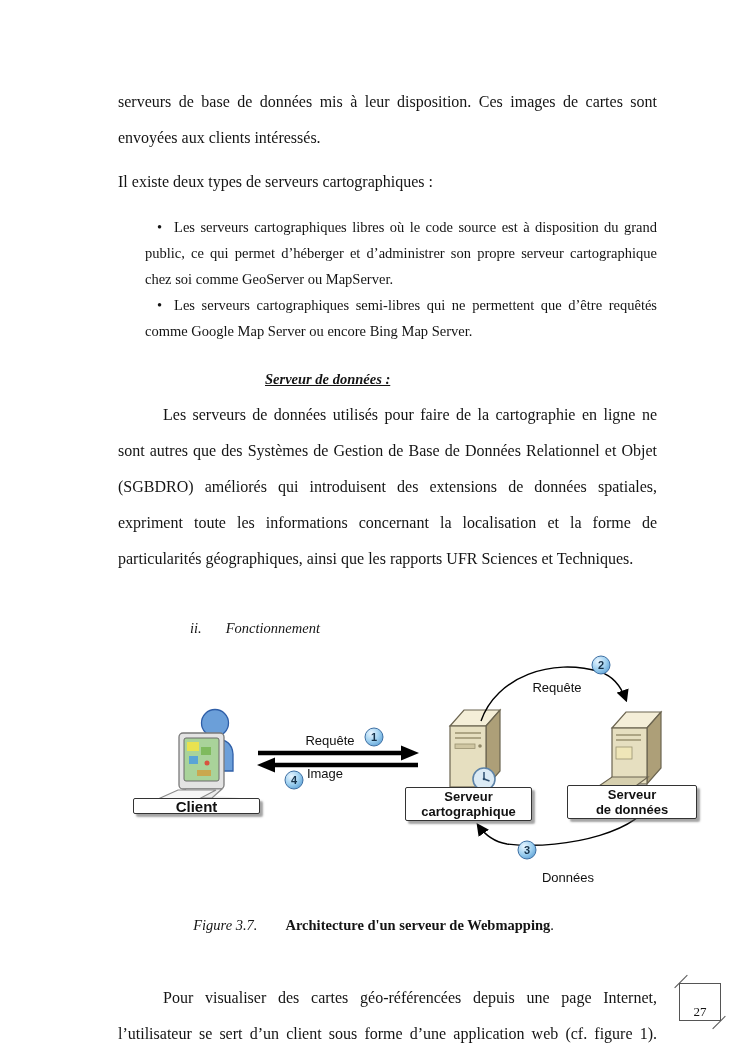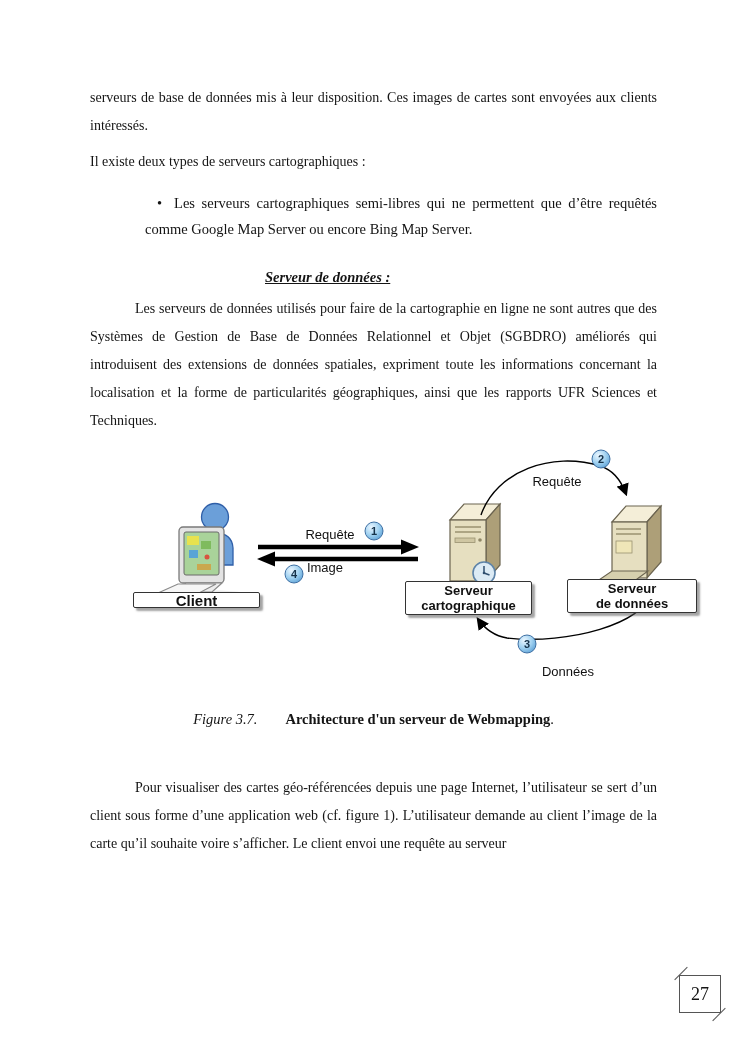--- a/index.html
+++ b/index.html
@@ -15,23 +15,24 @@
     overflow:hidden;
   }
 
   .content {
     position:absolute;
     left:90px; top:84px;
     width:567px;
   }
 
   .body-text {
-    font-size:14px;
-    line-height:28px;
+    font-size:16px;
+    line-height:36px;
     text-align:justify;
+    margin-left:28px;
   }
   .p1 { margin-bottom:8px; }
   .p2 { margin-bottom:14px; text-align:left; }
 
   .bullet-item {
     font-size:14.5px;
     line-height:26px;
     text-align:justify;
     padding-left:55px;
     text-indent:12px;
@@ -95,25 +96,25 @@
     line-height:26px;
     text-align:center;
   }
   .caption .fig-label { font-style:italic; margin-right:28px; }
   .caption .fig-title { font-weight:bold; }
 
   .p4 { margin-top:42px; text-indent:45px; }
 
   .page-number-box {
     position:absolute;
-    right:24px; bottom:40px;
+    right:24px; bottom:32px;
     width:42px; height:38px;
     border:1px solid #555;
-    display:flex; align-items:center; justify-content:center;
-    font-size:18px;
+    display:flex; align-items:flex-end; justify-content:center;
+    font-size:13px;
     background:#fff;
   }
   .page-number-box::before {
     content:""; position:absolute;
     width:18px; height:1px; background:#555;
     top:-3px; left:-8px; transform:rotate(-45deg);
   }
   .page-number-box::after {
     content:""; position:absolute;
     width:18px; height:1px; background:#555;
@@ -123,27 +124,31 @@
 </head>
 <body>
 
 <div class="page">
   <div class="content">
 
     <p class="body-text p1">serveurs de base de données mis à leur disposition. Ces images de cartes sont envoyées aux clients intéressés.</p>
 
     <p class="body-text p2">Il existe deux types de serveurs cartographiques :</p>
 
+    <div class="bullet-item"><span class="bullet-marker">•</span><span>Les serveurs cartographiques libres où le code source est à disposition du grand public, ce qui permet d’héberger et d’administrer son propre serveur cartographique chez soi comme GeoServer ou MapServer.</span></div>
 
     <div class="bullet-item"><span class="bullet-marker">•</span><span>Les serveurs cartographiques semi-libres qui ne permettent que d’être requêtés comme Google Map Server ou encore Bing Map Server.</span></div>
 
     <div class="subheading">Serveur de données :</div>
 
     <p class="body-text p3">Les serveurs de données utilisés pour faire de la cartographie en ligne ne sont autres que des Systèmes de Gestion de Base de Données Relationnel et Objet (SGBDRO) améliorés qui introduisent des extensions de données spatiales, expriment toute les informations concernant la localisation et la forme de particularités géographiques, ainsi que les rapports UFR Sciences et Techniques.</p>
 
+    <div class="heading-ii">
+      <span class="num">ii.</span><span>Fonctionnement</span>
+    </div>
 
     <div class="figure">
       <svg class="diagram-svg" width="745" height="245" viewBox="0 0 745 245">
         <defs>
           <marker id="arrow" viewBox="0 0 10 10" refX="8" refY="5" markerWidth="9" markerHeight="9" orient="auto-start-reverse">
             <path d="M 0 0 L 10 5 L 0 10 z" fill="#000"></path>
           </marker>
           <radialGradient id="stepGrad" cx="35%" cy="30%" r="80%">
             <stop offset="0%" stop-color="#eaf6ff"></stop>
             <stop offset="55%" stop-color="#9ed0f0"></stop>

